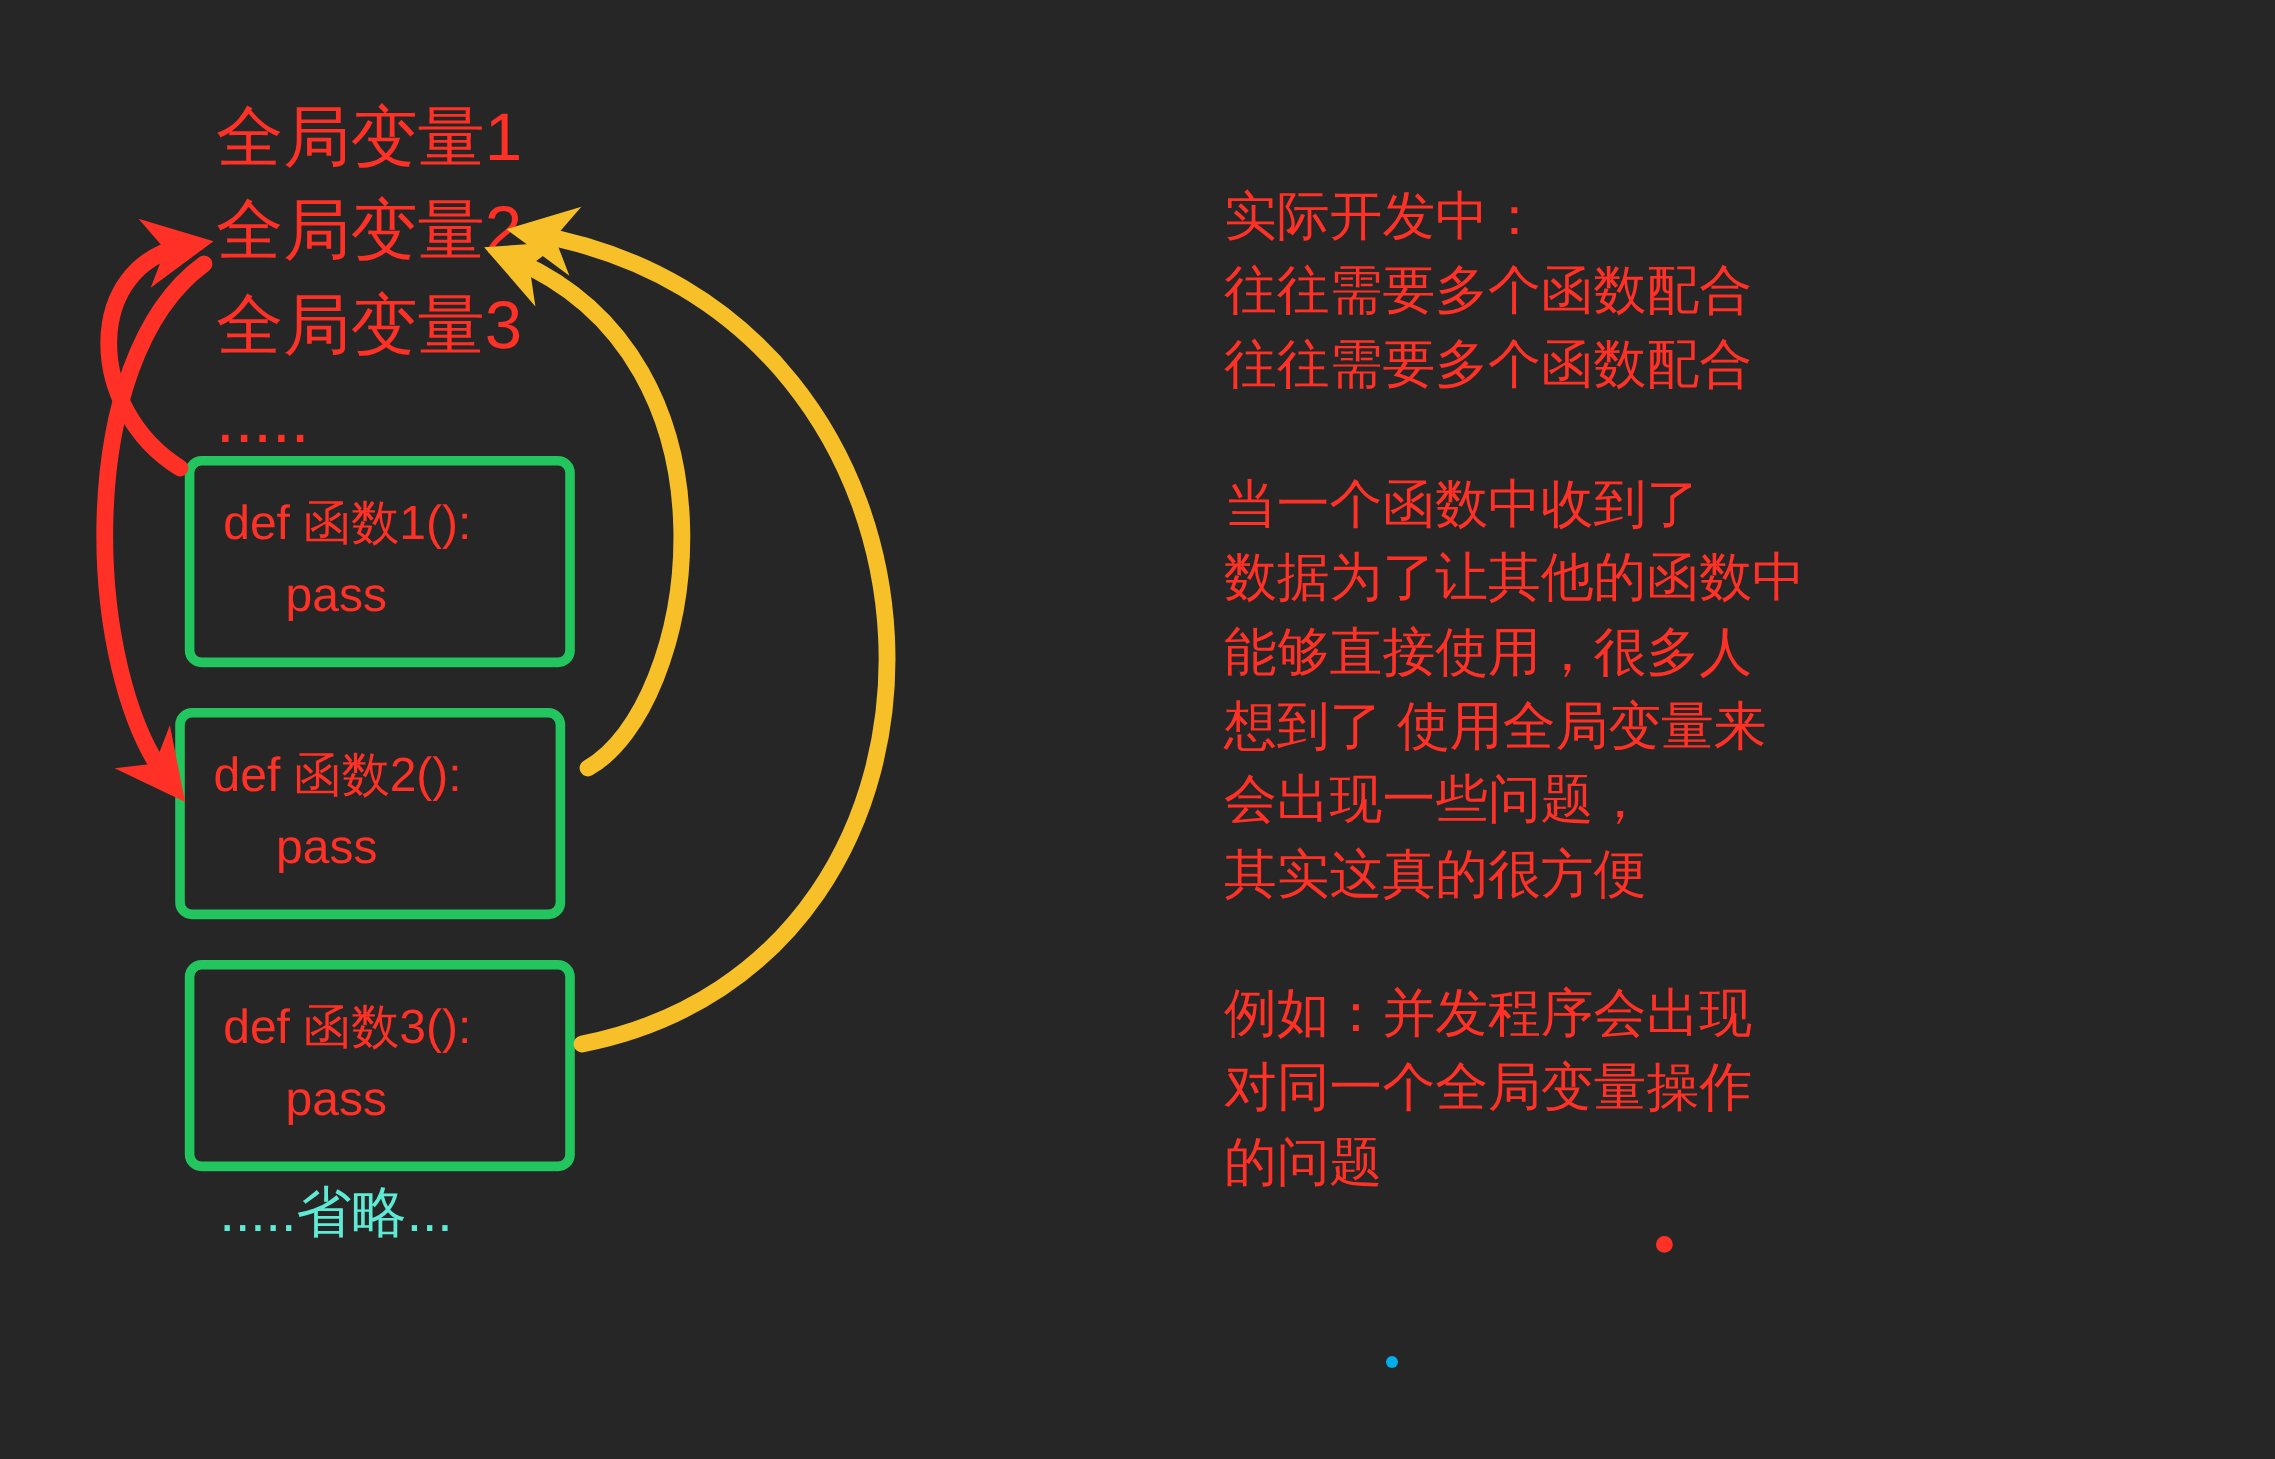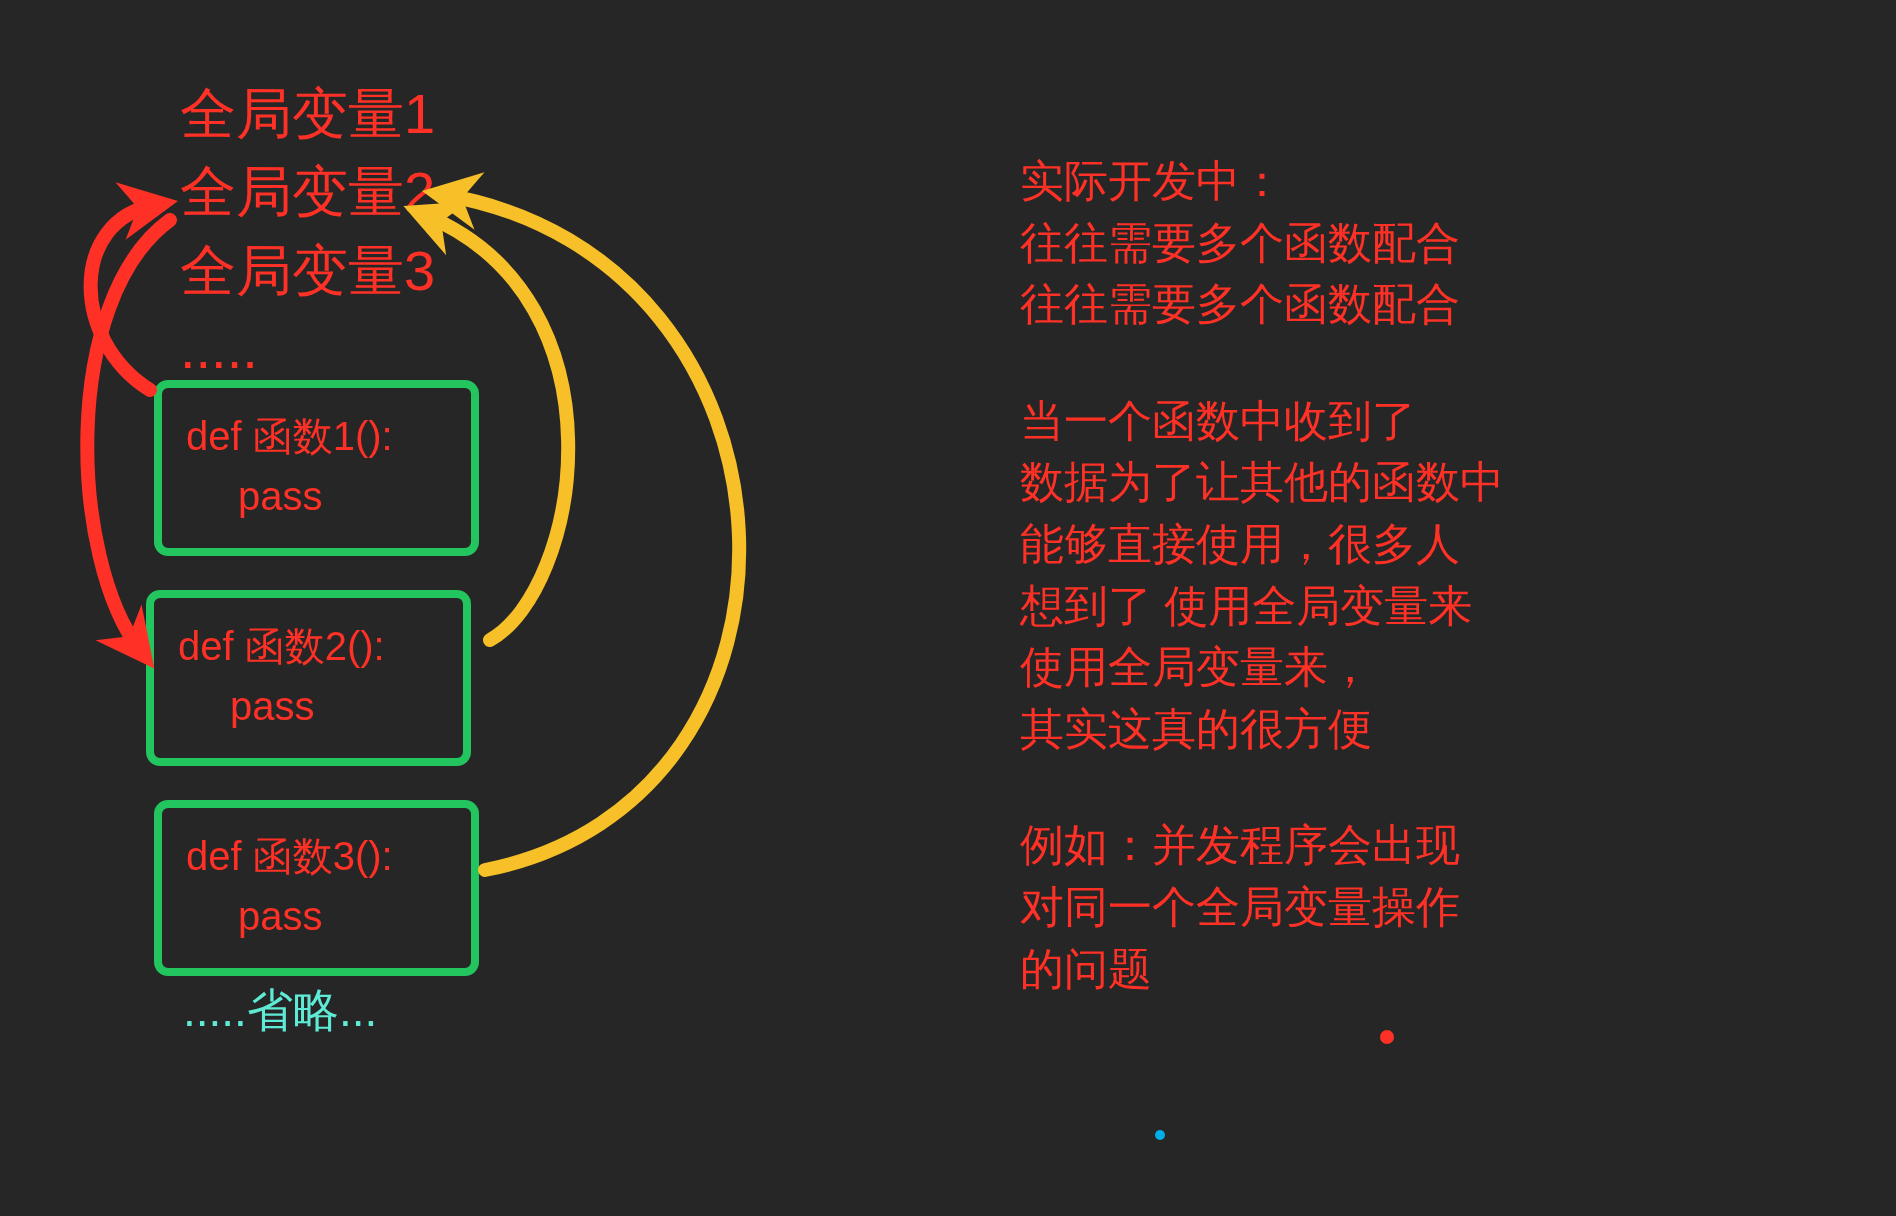--- a/index.html
+++ b/index.html
@@ -102,21 +102,21 @@
   <div class="block">
     <div>实际开发中：</div>
     <div>往往需要多个函数配合</div>
     <div>往往需要多个函数配合</div>
   </div>
   <div class="block">
     <div>当一个函数中收到了</div>
     <div>数据为了让其他的函数中</div>
     <div>能够直接使用，很多人</div>
     <div>想到了 使用全局变量来</div>
-    <div>使用全局变量来，</div>
+    <div>会出现一些问题，</div>
     <div>其实这真的很方便</div>
   </div>
   <div class="block">
     <div>例如：并发程序会出现</div>
     <div>对同一个全局变量操作</div>
     <div>的问题</div>
   </div>
 </div>
 
 <svg class="arrows" width="1896" height="1216">

